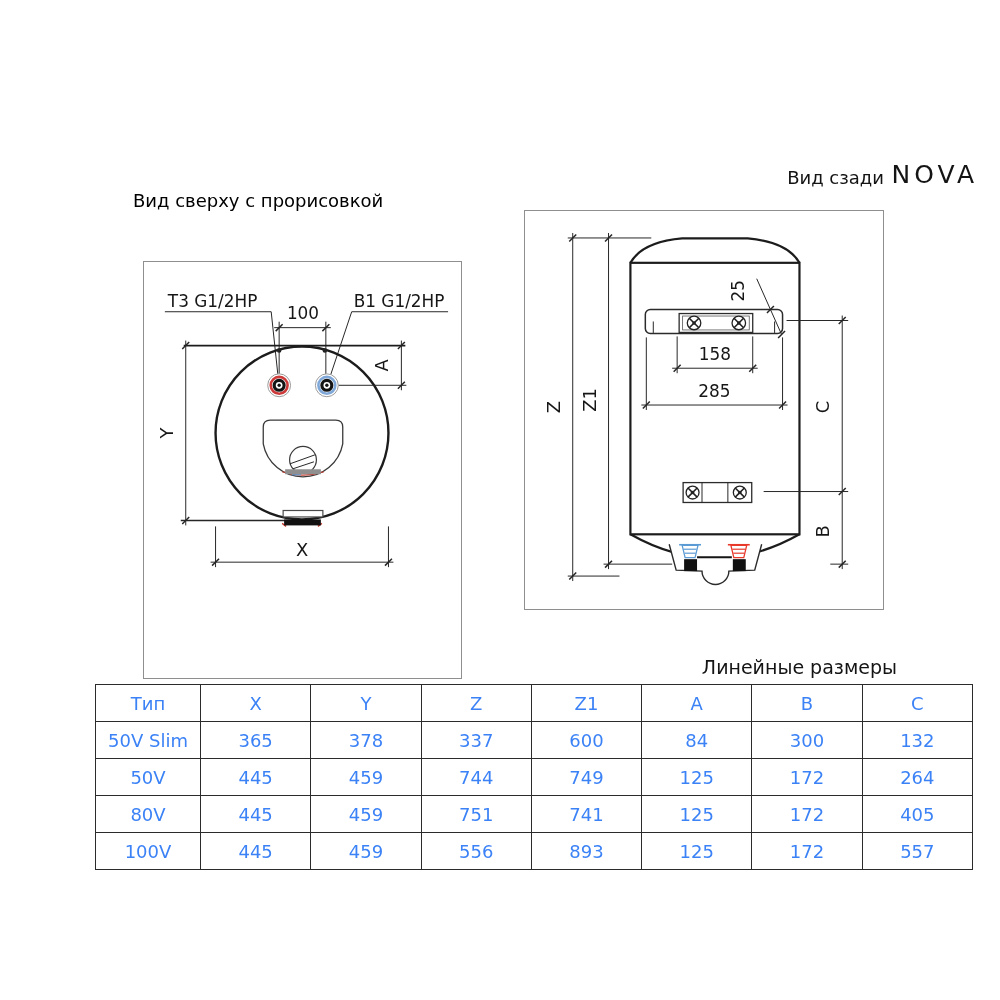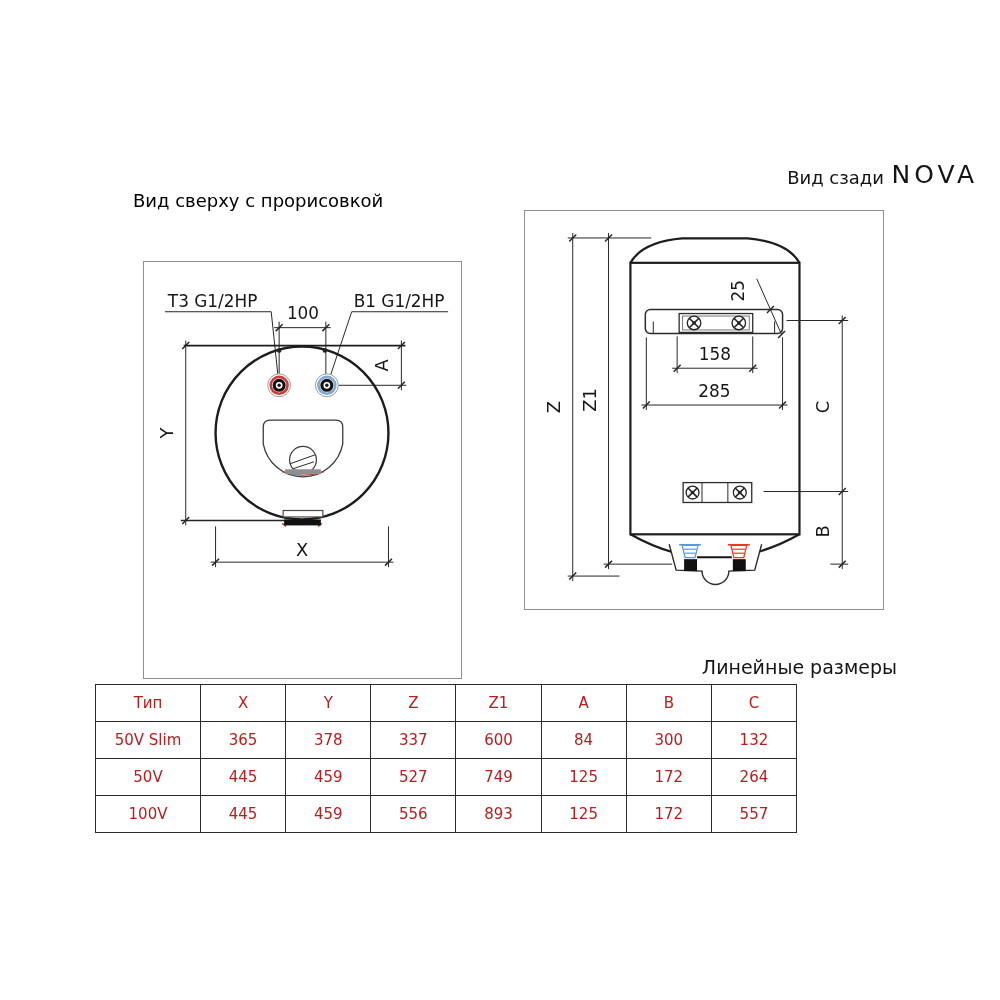--- a/index.html
+++ b/index.html
@@ -25,23 +25,23 @@
   }
   .frame-right{
     position:absolute;left:524px;top:210px;width:360px;height:400px;
     border:1px solid #8f8f8f;box-sizing:border-box;
   }
   .table-title{
     position:absolute;top:644px;left:95px;width:802px;text-align:right;
     font-size:19px;color:#141414;margin-top:12px;
   }
   .dims-table{
-    position:absolute;left:95px;top:684px;width:702px;
+    position:absolute;left:95px;top:684px;width:878px;
     border-collapse:collapse;table-layout:fixed;
-    font-size:15px;color:#b91c1c;
+    font-size:18px;color:#3b82f6;
   }
   .dims-table td,.dims-table th{
     border:1.5px solid #2b2b2b;height:36px;text-align:center;
     vertical-align:middle;font-weight:400;padding:0;
   }
   svg{display:block}
   svg text{font-family:"DejaVu Sans",sans-serif;fill:#161616;}
   .ln{stroke:#262626;stroke-width:1;fill:none;}
   .ln15{stroke:#262626;stroke-width:1.5;fill:none;}
   .thick{stroke:#1c1c1c;stroke-width:2.2;fill:none;}
@@ -303,25 +303,35 @@
         <td>337</td>
         <td>600</td>
         <td>84</td>
         <td>300</td>
         <td>132</td>
       </tr>
       <tr>
         <td>50V</td>
         <td>445</td>
         <td>459</td>
-        <td>527</td>
+        <td>744</td>
         <td>749</td>
         <td>125</td>
         <td>172</td>
         <td>264</td>
+      </tr>
+      <tr>
+        <td>80V</td>
+        <td>445</td>
+        <td>459</td>
+        <td>751</td>
+        <td>741</td>
+        <td>125</td>
+        <td>172</td>
+        <td>405</td>
       </tr>
       <tr>
         <td>100V</td>
         <td>445</td>
         <td>459</td>
         <td>556</td>
         <td>893</td>
         <td>125</td>
         <td>172</td>
         <td>557</td>

